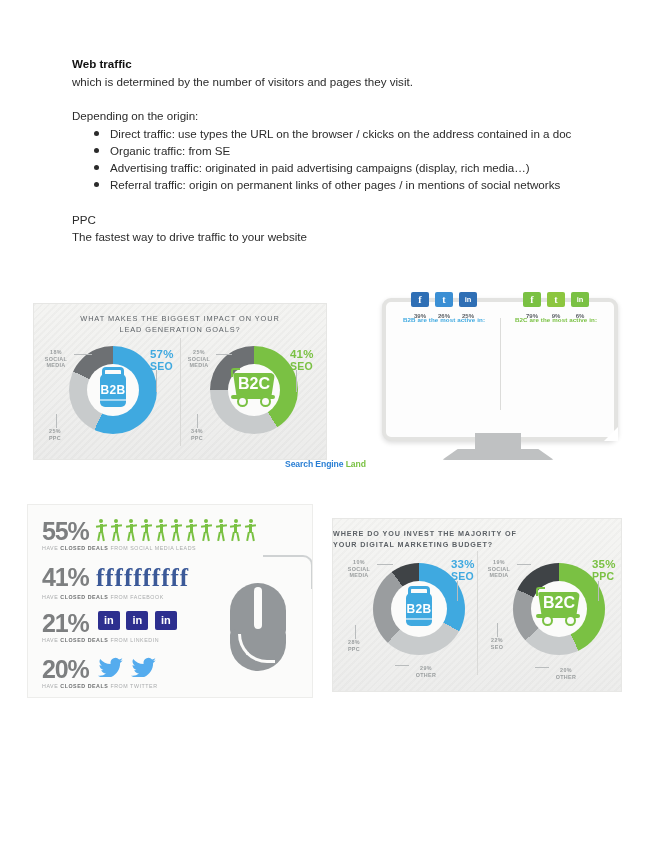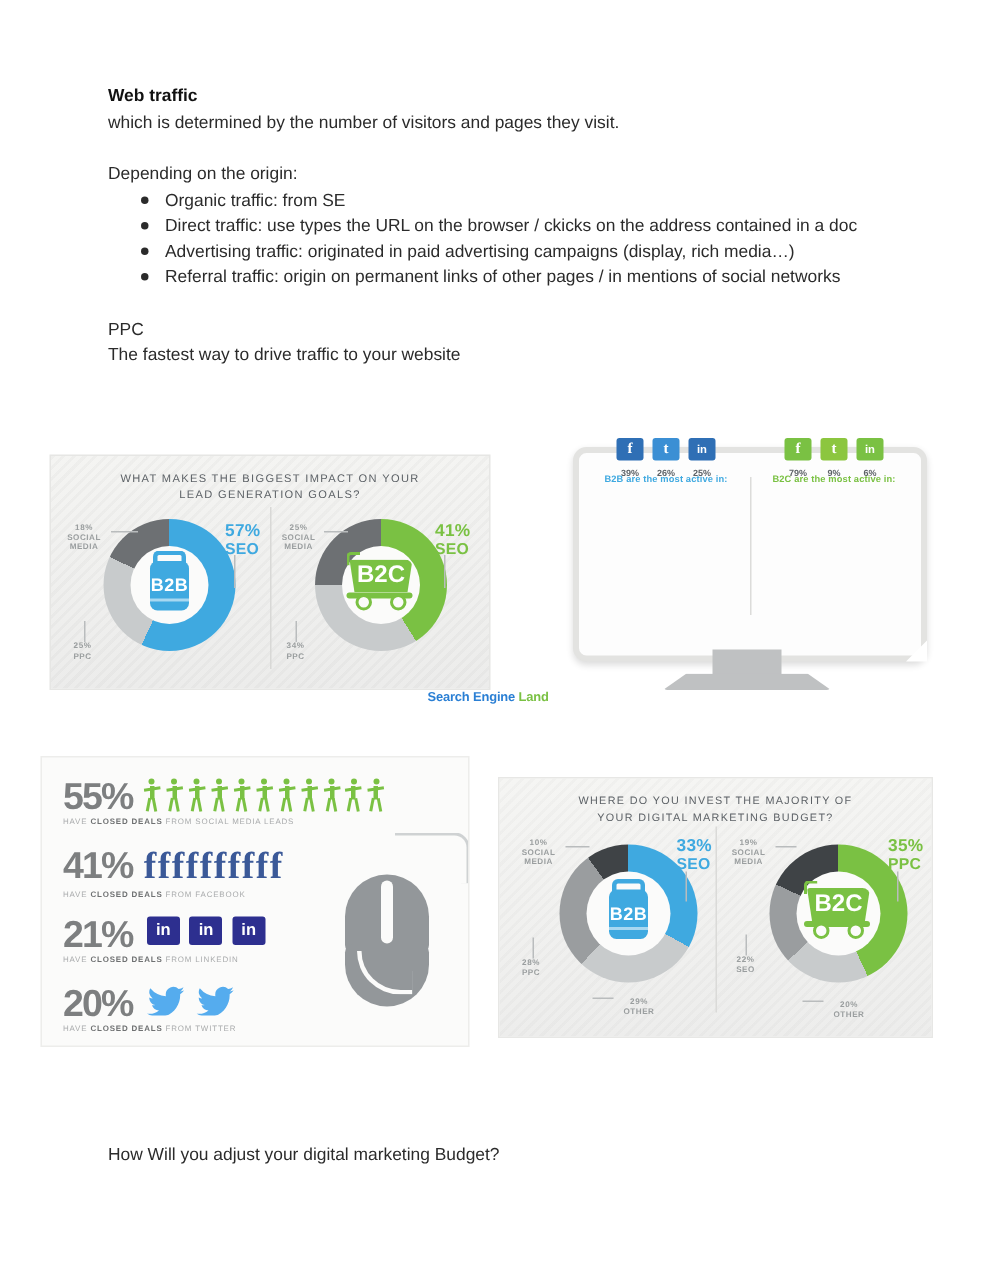--- a/index.html
+++ b/index.html
@@ -107,36 +107,36 @@
   .mouse .split{position:absolute;left:50%;transform:translateX(-50%);top:4px;width:8px;height:42px;background:#fbfbfa;border-radius:4px;}
   .mouse .arc{position:absolute;left:8px;top:58%;width:34px;height:26px;border:3px solid #fbfbfa;border-top:none;border-right:none;border-radius:0 0 0 30px;}
   .cord{position:absolute;right:-1px;top:50px;width:48px;height:32px;border-right:2px solid #cfd2d3;border-top:2px solid #cfd2d3;border-radius:0 10px 0 0;}
 
   
   #fig-budget{left:332px;top:518px;width:288px;height:172px;
     background:
       repeating-linear-gradient(135deg,rgba(0,0,0,.02) 0 2px,rgba(0,0,0,0) 2px 5px),
       linear-gradient(180deg,#f5f5f3 0%,#ededec 100%);
     border:1px solid #e7e7e5;}
-  #fig-budget .head{text-align:center;font-size:7.2px;font-weight:normal;letter-spacing:.9px;color:#5c6166;line-height:10.5px;padding-top:10px;}
+  #fig-budget .head{text-align:left;font-size:7.2px;font-weight:bold;letter-spacing:.9px;color:#5c6166;line-height:10.5px;padding-top:10px;}
   #fig-budget .divider{position:absolute;left:144px;top:32px;width:1px;height:124px;background:#dadad8;}
 </style>
 </head>
 <body>
 
 <div class="page">
 
   <div class="doc-text">
     <p class="doc-title">Web traffic</p>
     <p class="doc-line">which is determined by the number of visitors and pages they visit.</p>
     <div class="spacer"></div>
     <p class="doc-line">Depending on the origin:</p>
     <ul class="bullets">
+      <li>Direct traffic: use types the URL on the browser / ckicks on the address contained in a doc</li>
       <li>Organic traffic: from SE</li>
-      <li>Direct traffic: use types the URL on the browser / ckicks on the address contained in a doc</li>
       <li>Advertising traffic: originated in paid advertising campaigns (display, rich media…)</li>
       <li>Referral traffic: origin on permanent links of other pages / in mentions of social networks</li>
     </ul>
     <div class="ppc-block">
       <p class="doc-line">PPC</p>
       <p class="doc-line">The fastest way to drive traffic to your website</p>
     </div>
   </div>
 
   <div class="fig" id="fig-leadgen">
@@ -383,15 +383,14 @@
     <div class="lbl-small" style="left:150px;top:118px;width:28px;">
       <span>22%</span><br><span>SEO</span>
     </div>
     <div class="leader" style="left:164px;top:104px;width:1px;height:14px;"></div>
     <div class="lbl-small" style="left:216px;top:148px;width:34px;">
       <span>20%</span><br><span>OTHER</span>
     </div>
     <div class="leader" style="left:202px;top:148px;width:14px;height:1px;"></div>
   </div>
 
-  <div class="closing">How Will you adjust your digital marketing Budget?</div>
 
 </div>
 
 </body></html>

